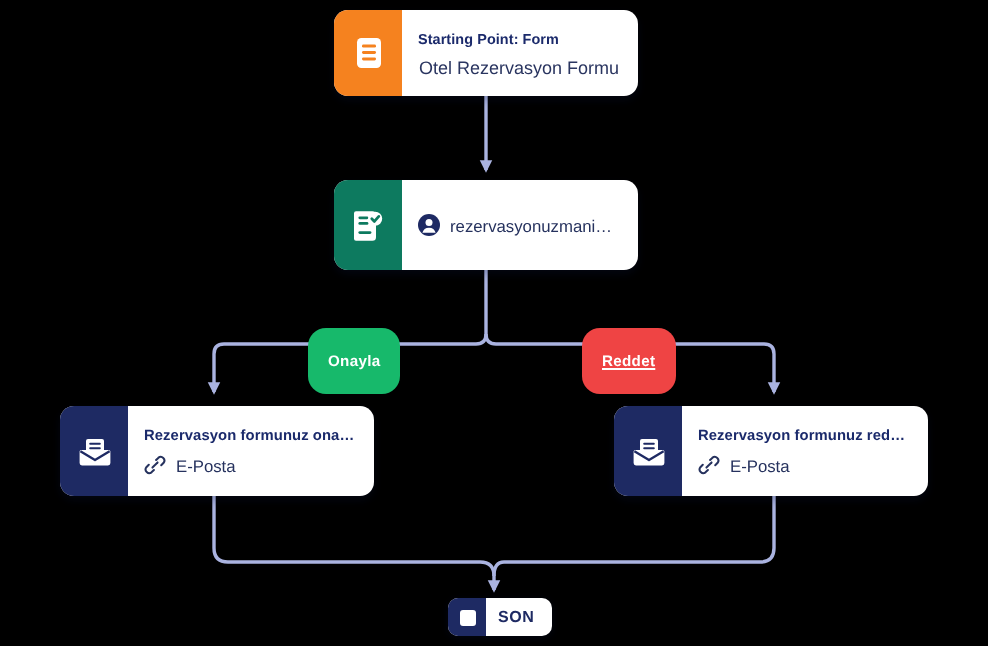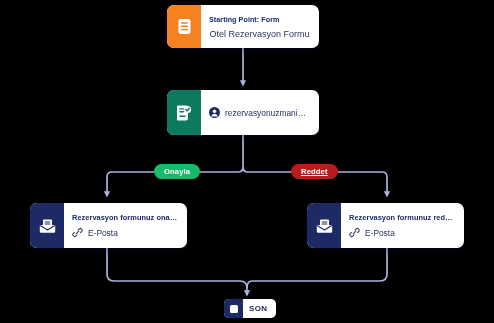--- a/index.html
+++ b/index.html
@@ -82,34 +82,34 @@
 
   
   #node-mail-approved { left: 30px; top: 203px; width: 157px; height: 45px; }
   #node-mail-rejected { left: 307px; top: 203px; width: 157px; height: 45px; }
   #node-mail-approved .node-icon,
   #node-mail-rejected .node-icon { background: #1e2a63; }
 
   
   .pill {
     position: absolute;
-    height: 15px;
+    height: 33px;
     padding: 0 10px;
     display: flex;
     align-items: center;
     justify-content: center;
     border-radius: 9px;
     font-size: 7.6px;
     font-weight: bold;
     color: #ffffff;
     letter-spacing: 0.15px;
     white-space: nowrap;
   }
   #pill-approve { left: 154px; top: 164px; background: #17b96b; }
-  #pill-reject  { left: 291px; top: 164px; background: #b91c1c; text-decoration: underline; }
+  #pill-reject  { left: 291px; top: 164px; background: #ef4444; text-decoration: underline; }
 
   
   #node-end {
     position: absolute;
     left: 224px; top: 299px;
     height: 19px;
     display: flex;
     align-items: center;
     background: #ffffff;
     border-radius: 5px;

